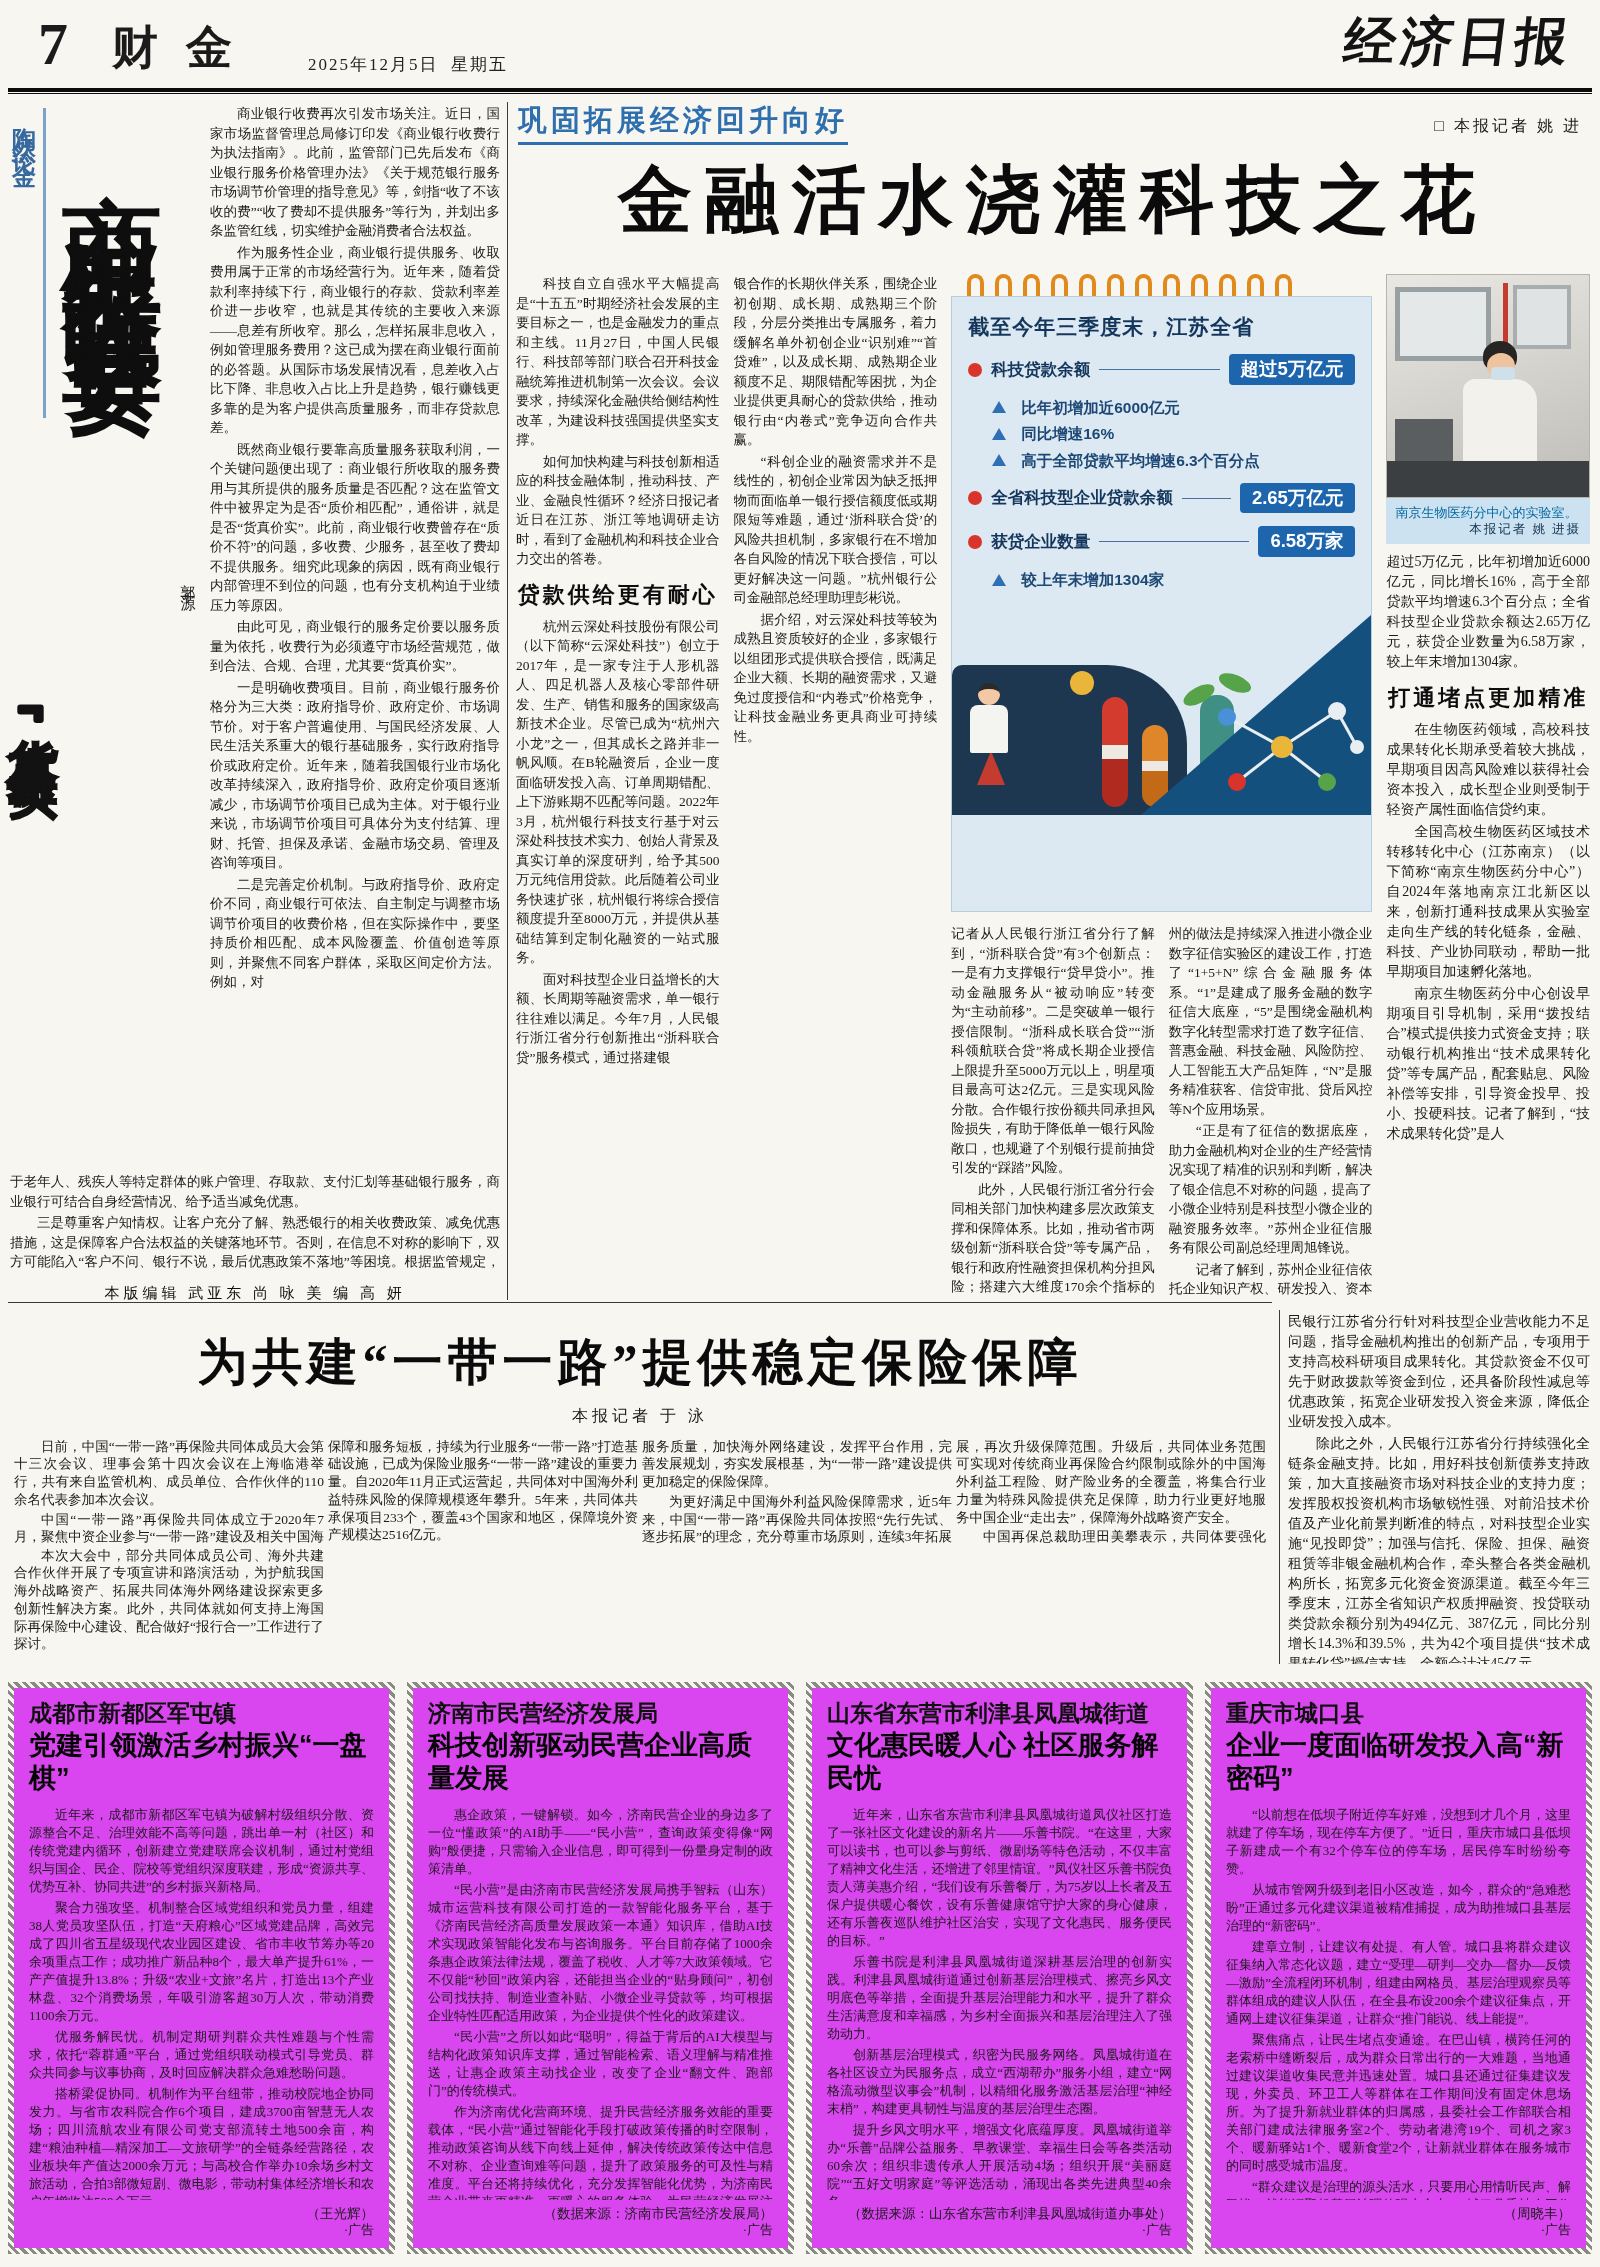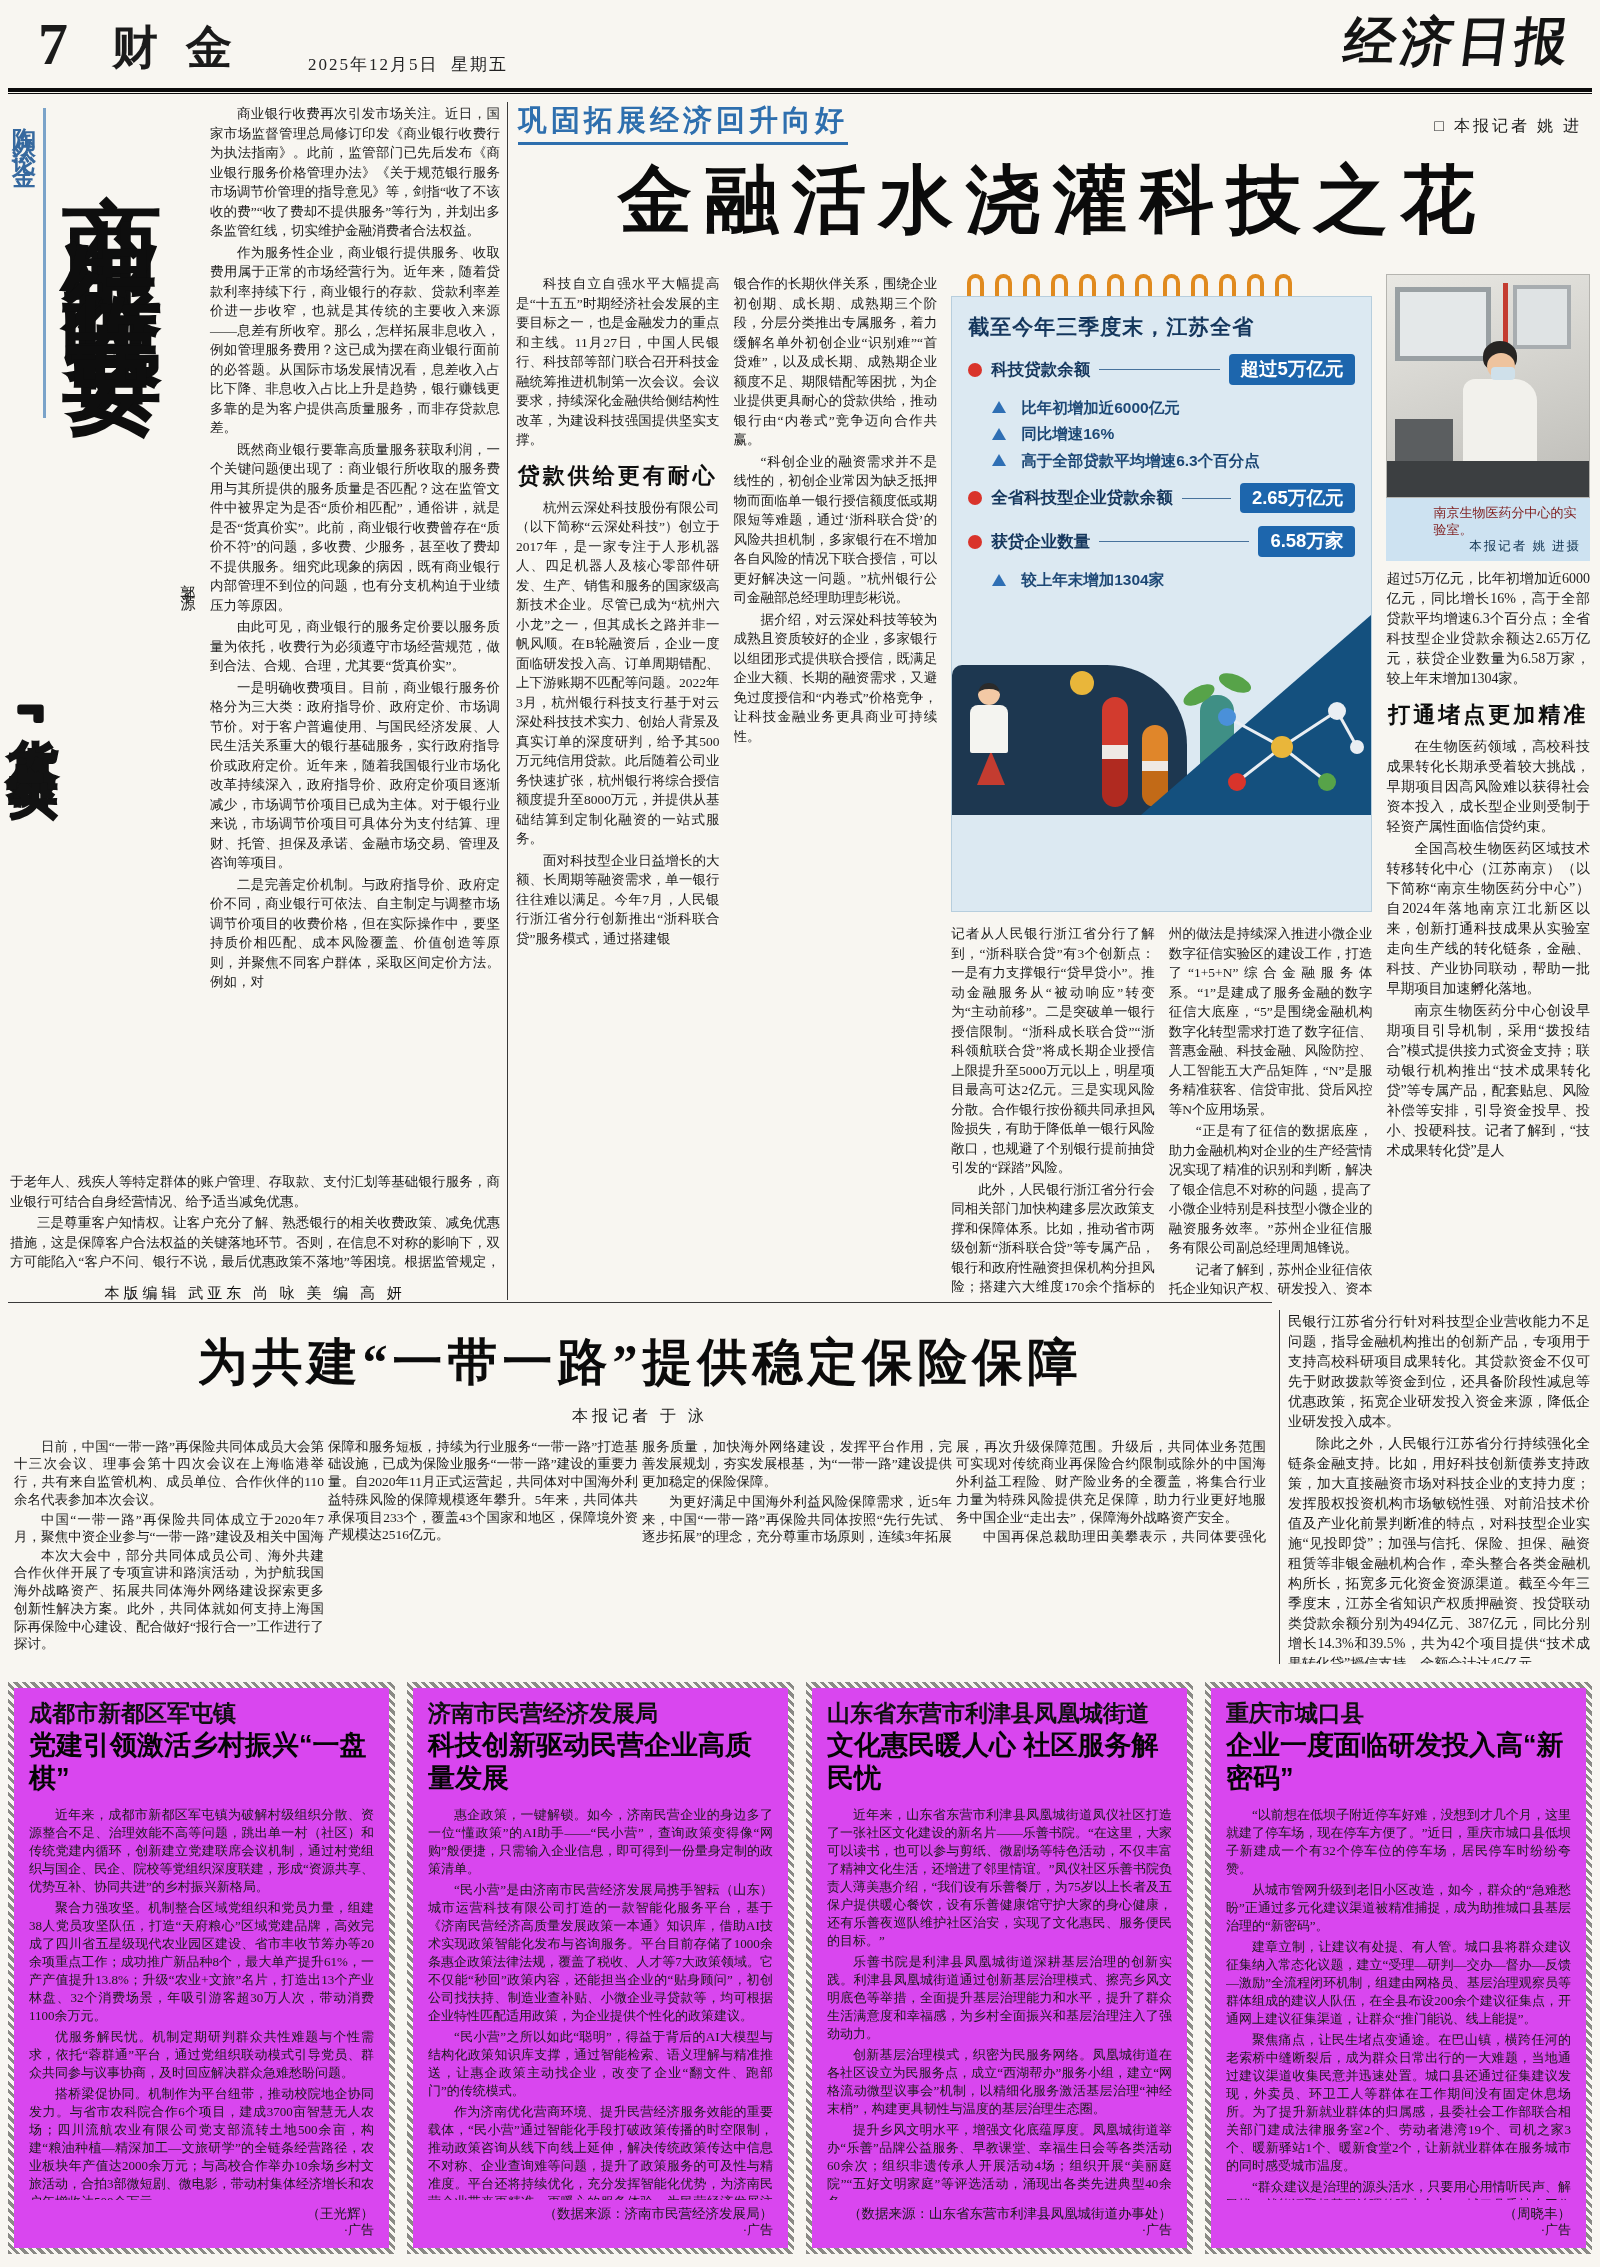--- a/index.html
+++ b/index.html
@@ -84,21 +84,21 @@
   .ph-window { position:absolute; left:8px; top:12px; width:96px; height:74px; background:#e4e8e9; border:5px solid #99a0a3; }
   .ph-window2 { position:absolute; right:18px; top:10px; width:58px; height:64px; background:#dfe3e4; border:4px solid #a8adb0; }
   .ph-pole { position:absolute; left:116px; top:8px; width:5px; height:110px; background:#c43c30; }
   .ph-hair { position:absolute; right:72px; top:66px; width:34px; height:30px; border-radius:50% 50% 40% 40%; background:#272523; }
   .ph-head { position:absolute; right:74px; top:78px; width:28px; height:26px; border-radius:50%; background:#eec39e; }
   .ph-mask { position:absolute; right:74px; top:92px; width:24px; height:13px; border-radius:4px; background:#cfe0ea; }
   .ph-coat { position:absolute; right:52px; top:104px; width:74px; height:88px; border-radius:12px 22px 0 0; background:#f2f1ec; }
   .ph-bench { position:absolute; left:0; right:0; bottom:0; height:36px; background:#3c3f41; }
   .ph-box { position:absolute; left:8px; bottom:30px; width:58px; height:48px; background:#5b5e60; }
   .caption { background:#cde2f1; padding:6px 9px 7px; }
-  .cap-text { font:13px/17px "Liberation Serif",serif; color:#7f1d1d;margin-left:38px; }
+  .cap-text { font:13px/17px "Liberation Serif",serif; color:#0369a1; }
   .cap-credit { font:12.5px/16px "Liberation Serif",serif; color:#10324f; text-align:right; letter-spacing:2px; }
   .colE p.body, .colF p.body { font-size:14px; line-height:20px; }
   .colE .recap { margin-top:8px; }
 
   
   .belt { position:absolute; left:8px; top:1306px; width:1264px; height:364px; overflow:hidden; }
   .belt-head { text-align:center; font:900 50px/1.15 "Liberation Serif","DejaVu Serif",serif; letter-spacing:5px; margin-top:28px; color:#0b0b0b; }
   .belt-by { text-align:center; font:16px/1 "Liberation Serif",serif; letter-spacing:4px; margin:16px 0 14px; }
   .belt-cols { display:grid; grid-template-columns:repeat(4,1fr); column-gap:4px; height:218px; overflow:hidden; padding:0 6px; }
   .bcol { overflow:hidden; }
@@ -157,20 +157,21 @@
 
   <div class="ma">
     <div class="m-kicker sans">巩固拓展经济回升向好</div>
     <div class="m-byline">□ 本报记者 姚 进</div>
     <div class="m-headline">金融活水浇灌科技之花</div>
 
     <div class="m-cols">
 
       <div class="mcol colA">
         <p class="body">科技自立自强水平大幅提高是“十五五”时期经济社会发展的主要目标之一，也是金融发力的重点和主线。11月27日，中国人民银行、科技部等部门联合召开科技金融统筹推进机制第一次会议。会议要求，持续深化金融供给侧结构性改革，为建设科技强国提供坚实支撑。</p>
+        <p class="body">如何加快构建与科技创新相适应的科技金融体制，推动科技、产业、金融良性循环？经济日报记者近日在江苏、浙江等地调研走访时，看到了金融机构和科技企业合力交出的答卷。</p>
         <h3 class="sec">贷款供给更有耐心</h3>
         <p class="body">杭州云深处科技股份有限公司（以下简称“云深处科技”）创立于2017年，是一家专注于人形机器人、四足机器人及核心零部件研发、生产、销售和服务的国家级高新技术企业。尽管已成为“杭州六小龙”之一，但其成长之路并非一帆风顺。在B轮融资后，企业一度面临研发投入高、订单周期错配、上下游账期不匹配等问题。2022年3月，杭州银行科技支行基于对云深处科技技术实力、创始人背景及真实订单的深度研判，给予其500万元纯信用贷款。此后随着公司业务快速扩张，杭州银行将综合授信额度提升至8000万元，并提供从基础结算到定制化融资的一站式服务。</p>
         <p class="body">面对科技型企业日益增长的大额、长周期等融资需求，单一银行往往难以满足。今年7月，人民银行浙江省分行创新推出“浙科联合贷”服务模式，通过搭建银</p>
       </div>
 
       <div class="mcol colB">
         <p class="body cont">银合作的长期伙伴关系，围绕企业初创期、成长期、成熟期三个阶段，分层分类推出专属服务，着力缓解名单外初创企业“识别难”“首贷难”，以及成长期、成熟期企业额度不足、期限错配等困扰，为企业提供更具耐心的贷款供给，推动银行由“内卷式”竞争迈向合作共赢。</p>
         <p class="body">“科创企业的融资需求并不是线性的，初创企业常因为缺乏抵押物而面临单一银行授信额度低或期限短等难题，通过‘浙科联合贷’的风险共担机制，多家银行在不增加各自风险的情况下联合授信，可以更好解决这一问题。”杭州银行公司金融部总经理助理彭彬说。</p>
         <p class="body">据介绍，对云深处科技等较为成熟且资质较好的企业，多家银行以组团形式提供联合授信，既满足企业大额、长期的融资需求，又避免过度授信和“内卷式”价格竞争，让科技金融业务更具商业可持续性。</p>
       </div>

